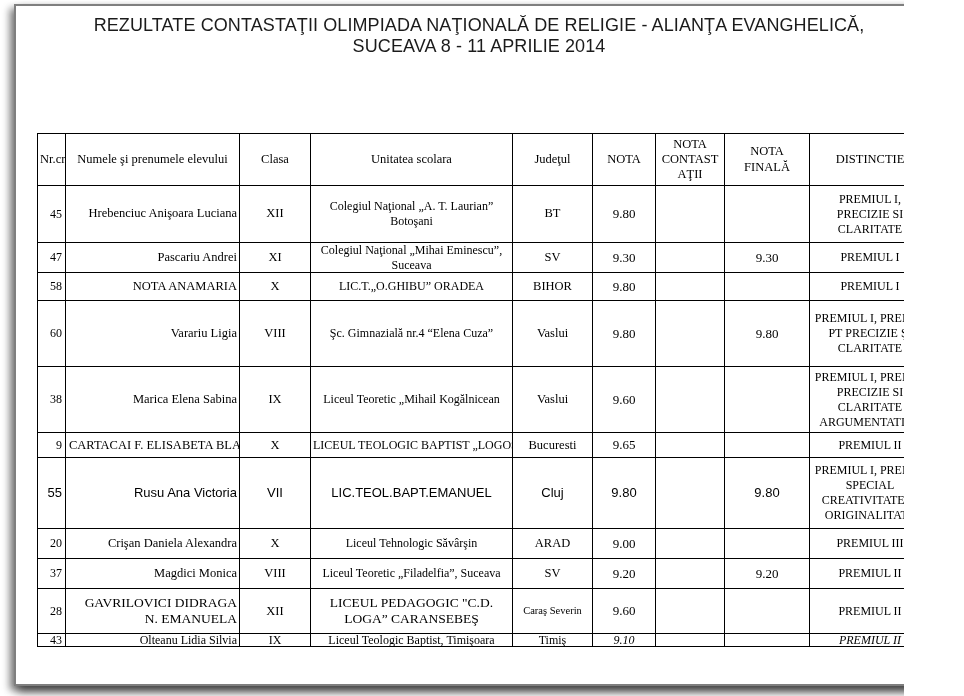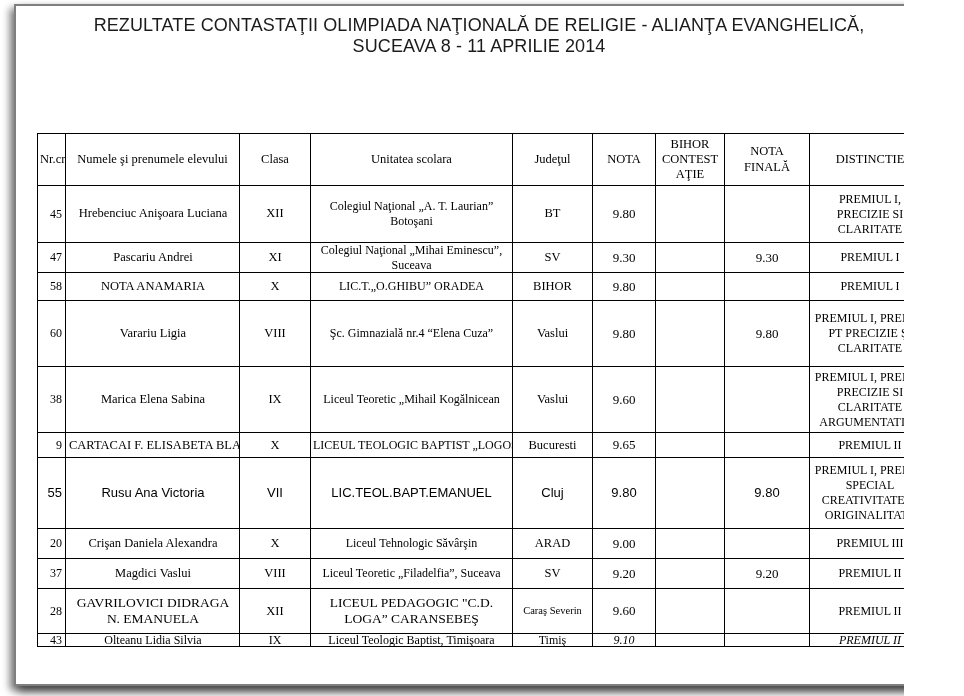--- a/index.html
+++ b/index.html
@@ -13,21 +13,21 @@
   table.results{position:absolute;left:21px;top:127px;width:893px;border-collapse:collapse;
          table-layout:fixed;font-family:"Liberation Serif",serif;}
   col.c-nr{width:28px}col.c-name{width:174px}col.c-clasa{width:71px}col.c-school{width:202px}
   col.c-judet{width:80px}col.c-nota{width:63px}col.c-cont{width:69px}col.c-fin{width:85px}col.c-dist{width:121px}
   th,td{border:1px solid #000;padding:0 2px;text-align:center;vertical-align:middle;
         font-weight:normal;font-size:12.5px;line-height:1.22;overflow:hidden;box-sizing:border-box;}
   thead tr{height:52px;}
   th.h-cont{overflow-wrap:anywhere;}
   .clip{white-space:nowrap;}
   td.col-nr{text-align:right;padding-right:3px;font-size:12px;}
-  td.col-name{text-align:center;padding-left:3px;}
+  td.col-name{text-align:right;padding-left:3px;}
   td.col-school{font-size:12px;}
   td.col-nota,td.col-contestatie,td.col-finala{font-size:13px;}
   td.col-distinctie{font-size:12px;line-height:1.25;}
   td.italic{font-style:italic;}
   td.sans{font-family:"Liberation Sans",sans-serif;font-size:13px;}
   td.big{font-size:13.5px;}
   td.small{font-size:10.5px;}
   tr.tight td{line-height:1.0;font-size:12px;}
 </style>
 </head>
@@ -54,21 +54,21 @@
           <col class="c-dist">
       </colgroup>
       <thead>
         <tr>
           <th class="clip">Nr.crt</th>
           <th>Numele şi prenumele elevului</th>
           <th>Clasa</th>
           <th>Unitatea scolara</th>
           <th>Judeţul</th>
           <th>NOTA</th>
-          <th class="h-cont">BIHOR CONTESTAŢIE</th>
+          <th class="h-cont">NOTA CONTASTAŢII</th>
           <th>NOTA FINALĂ</th>
           <th>DISTINCTIE</th>
         </tr>
       </thead>
       <tbody>
           <tr style="height: 57px;">
             <td class="col-nr">45</td>
             <td class="col-name">Hrebenciuc Anişoara Luciana</td>
             <td class="col-clasa">XII</td>
             <td class="col-school">Colegiul Naţional „A. T. Laurian” Botoşani</td>
@@ -150,21 +150,21 @@
             <td class="col-clasa">X</td>
             <td class="col-school">Liceul Tehnologic Săvârşin</td>
             <td class="col-judet">ARAD</td>
             <td class="col-nota">9.00</td>
             <td class="col-contestatie"></td>
             <td class="col-finala"></td>
             <td class="col-distinctie">PREMIUL III</td>
           </tr>
           <tr style="height: 30px;">
             <td class="col-nr">37</td>
-            <td class="col-name">Magdici Vaslui</td>
+            <td class="col-name">Magdici Monica</td>
             <td class="col-clasa">VIII</td>
             <td class="col-school">Liceul Teoretic „Filadelfia”, Suceava</td>
             <td class="col-judet">SV</td>
             <td class="col-nota">9.20</td>
             <td class="col-contestatie"></td>
             <td class="col-finala">9.20</td>
             <td class="col-distinctie">PREMIUL II</td>
           </tr>
           <tr style="height: 45px;">
             <td class="col-nr">28</td>

